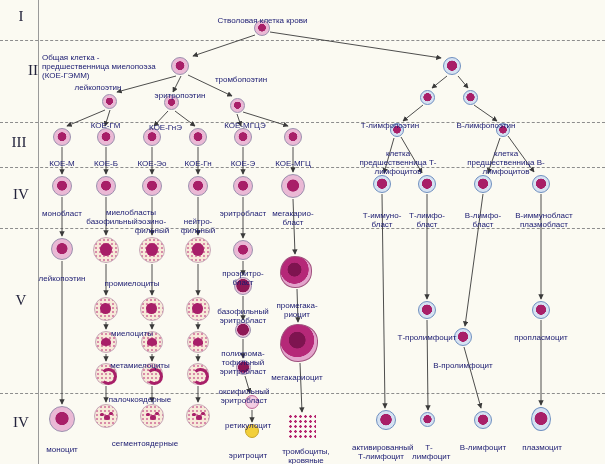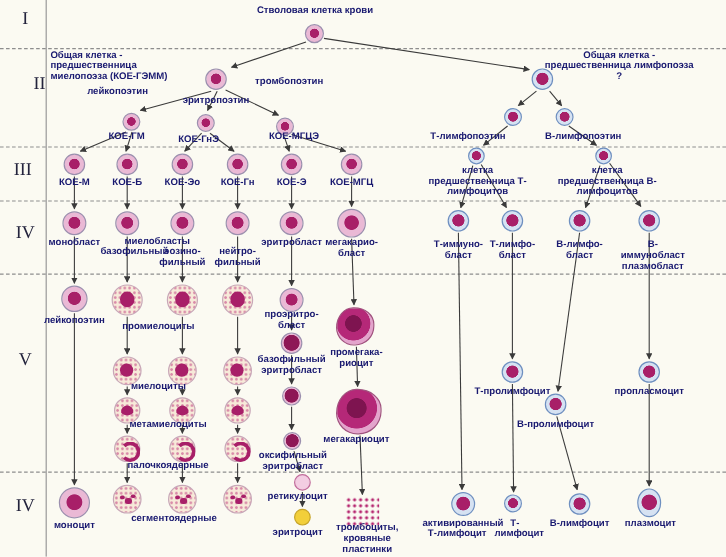--- a/index.html
+++ b/index.html
@@ -1,19 +1,19 @@
 <!DOCTYPE html>
 <html><head>
 <meta charset="utf-8">
 <style>
   html,body{margin:0;padding:0;}
   #stage{position:relative;width:605px;height:464px;background:#fbfaf2;overflow:hidden;
          font-family:"Liberation Sans",sans-serif;}
-  .lbl{position:absolute;font-weight:bold;font-size:8px;line-height:1.12;color:#191970;
-       text-align:center;z-index:4;}
+  .lbl{position:absolute;font-weight:normal;font-size:8px;line-height:1.12;color:#191970;
+       text-align:center;z-index:4;margin-top:12px;}
   .roman{position:absolute;font-family:"Liberation Serif",serif;font-size:15px;color:#23233c;
          width:26px;text-align:center;z-index:4;}
   .dash{position:absolute;left:0;width:605px;height:0;border-top:1px dashed #8d8d8d;z-index:1;}
   .vline{position:absolute;top:0;left:38px;width:0;height:464px;border-left:1px solid #9a9a9a;z-index:1;}
   .cell{position:absolute;box-sizing:border-box;border-radius:50%;z-index:3;}
   .pink{background:radial-gradient(circle at 50% 48%,#a81f68 0 36%,#eab9d5 40% 78%,#f6dcea 100%);
         border:1px solid #9b8fae;}
   .pinkD{background:radial-gradient(circle at 50% 48%,#8e1856 0 55%,#eab9d5 60% 100%);
          border:1px solid #9b8fae;}
   .blue{background:radial-gradient(circle at 50% 48%,#a81f68 0 42%,#d6e2f2 46% 100%);
@@ -179,21 +179,20 @@
   <div class="cell retic" style="left:245px;top:395px;width:14px;height:14px"></div>
   <div class="cell yellow" style="left:245px;top:424px;width:14px;height:14px"></div>
   <div class="cell platelets" style="left:288px;top:414px;width:28px;height:24px"></div>
   <div class="cell blue" style="left:376px;top:410px;width:20px;height:20px"></div>
   <div class="cell blue" style="left:420px;top:412px;width:15px;height:15px"></div>
   <div class="cell blue" style="left:474px;top:411px;width:18px;height:18px"></div>
   <div class="cell blue" style="left:531px;top:407px;width:20px;height:24px"></div>
 
   <div class="lbl" style="left:195px;top:5px;width:135px">Стволовая клетка крови</div>
   <div class="lbl" style="left:42px;top:42px;width:120px;text-align:left">Общая клетка - предшественница миелопоэза (КОЕ-ГЭММ)</div>
-  <div class="lbl" style="left:452px;top:42px;width:128px">Общая клетка - предшественница лимфопоэза ?</div>
   <div class="lbl" style="left:63px;top:72px;width:70px">лейкопоэтин</div>
   <div class="lbl" style="left:145px;top:80px;width:70px">эритропоэтин</div>
   <div class="lbl" style="left:205px;top:64px;width:72px">тромбопоэтин</div>
   <div class="lbl" style="left:78px;top:110px;width:55px">КОЕ-ГМ</div>
   <div class="lbl" style="left:138px;top:112px;width:55px">КОЕ-ГнЭ</div>
   <div class="lbl" style="left:214px;top:110px;width:62px">КОЕ-МГЦЭ</div>
   <div class="lbl" style="left:352px;top:110px;width:76px">Т-лимфопоэтин</div>
   <div class="lbl" style="left:448px;top:110px;width:76px">В-лимфопоэтин</div>
   <div class="lbl" style="left:40px;top:148px;width:44px">КОЕ-М</div>
   <div class="lbl" style="left:84px;top:148px;width:44px">КОЕ-Б</div>
@@ -214,20 +213,21 @@
   <div class="lbl" style="left:405px;top:200px;width:44px">Т-лимфо-бласт</div>
   <div class="lbl" style="left:461px;top:200px;width:44px">В-лимфо-бласт</div>
   <div class="lbl" style="left:514px;top:200px;width:60px">В-иммунобласт плазмобласт</div>
   <div class="lbl" style="left:36px;top:263px;width:52px">лейкопоэтин</div>
   <div class="lbl" style="left:100px;top:268px;width:64px">промиелоциты</div>
   <div class="lbl" style="left:218px;top:258px;width:50px">проэритро-бласт</div>
   <div class="lbl" style="left:272px;top:290px;width:50px">промегака-риоцит</div>
   <div class="lbl" style="left:214px;top:296px;width:58px">базофильный эритробласт</div>
   <div class="lbl" style="left:102px;top:318px;width:60px">миелоциты</div>
   <div class="lbl" style="left:102px;top:350px;width:76px">метамиелоциты</div>
+  <div class="lbl" style="left:214px;top:338px;width:58px">полихрома-тофильный эритробласт</div>
   <div class="lbl" style="left:100px;top:384px;width:80px">палочкоядерные</div>
   <div class="lbl" style="left:215px;top:376px;width:58px">оксифильный эритробласт</div>
   <div class="lbl" style="left:265px;top:362px;width:64px">мегакариоцит</div>
   <div class="lbl" style="left:392px;top:322px;width:70px">Т-пролимфоцит</div>
   <div class="lbl" style="left:428px;top:350px;width:70px">В-пролимфоцит</div>
   <div class="lbl" style="left:506px;top:322px;width:70px">пропласмоцит</div>
   <div class="lbl" style="left:36px;top:434px;width:52px">моноцит</div>
   <div class="lbl" style="left:100px;top:428px;width:90px">сегментоядерные</div>
   <div class="lbl" style="left:218px;top:410px;width:60px">ретикулоцит</div>
   <div class="lbl" style="left:220px;top:440px;width:56px">эритроцит</div>

